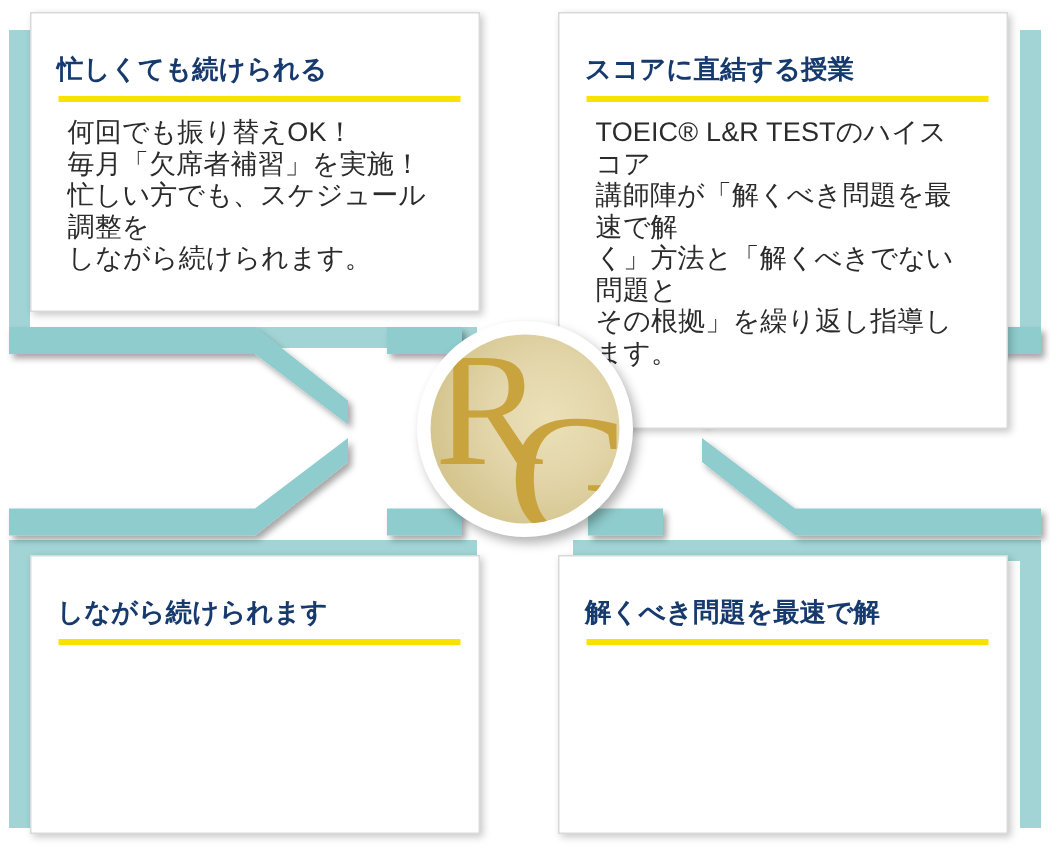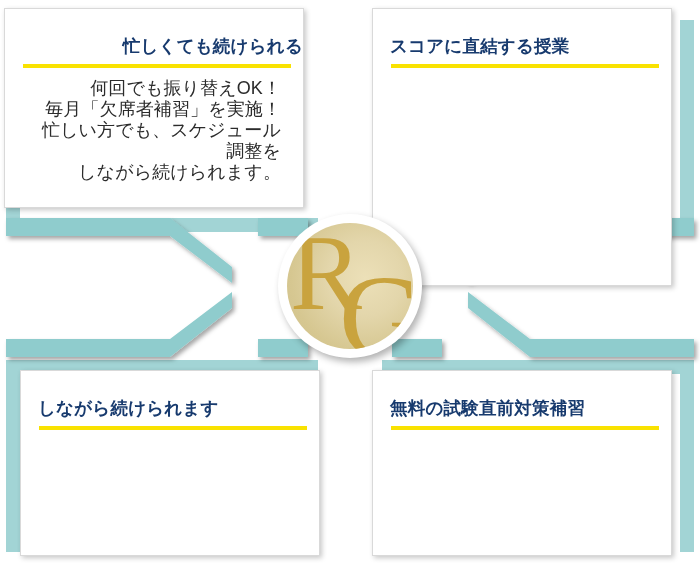--- a/index.html
+++ b/index.html
@@ -49,21 +49,21 @@
   
   .card {
     position: absolute;
     background: #ffffff;
     border: 1px solid #d9d9d9;
     box-shadow: 2px 2px 5px rgba(0,0,0,0.22);
     box-sizing: border-box;
     z-index: 3;
     padding: 0;
   }
-  .card.tl { left: 4px;  top: 8px;   width: 300px; height: 200px; text-align: right; }
+  .card.tl { left: 20px;  top: 8px;   width: 300px; height: 200px; }
   .card.tr { left: 372px; top: 8px;   width: 300px; height: 278px; }
   .card.bl { left: 20px;  top: 370px; width: 300px; height: 186px; }
   .card.br { left: 372px; top: 370px; width: 300px; height: 186px; }
 
   .card-title {
     color: #173a6e;
     font-weight: bold;
     font-size: 17.5px;
     letter-spacing: 0.2px;
     margin: 28px 0 0 17px;
@@ -159,25 +159,29 @@
     <div class="title-rule"></div>
     <div class="card-body">何回でも振り替えOK！
 毎月「欠席者補習」を実施！
 忙しい方でも、スケジュール調整を
 しながら続けられます。</div>
   </div>
 
   <div class="card tr">
     <div class="card-title">スコアに直結する授業</div>
     <div class="title-rule"></div>
+    <div class="card-body">TOEIC® L&amp;R TESTのハイスコア
+講師陣が「解くべき問題を最速で解
+く」方法と「解くべきでない問題と
+その根拠」を繰り返し指導します。</div>
   </div>
 
   <div class="card bl">
     <div class="card-title">しながら続けられます</div>
     <div class="title-rule"></div>
   </div>
 
   <div class="card br">
-    <div class="card-title">無料の試験直前対策補習</div>
+    <div class="card-title">解くべき問題を最速で解</div>
     <div class="title-rule"></div>
   </div>
 
 </div>
 
 </body></html>

